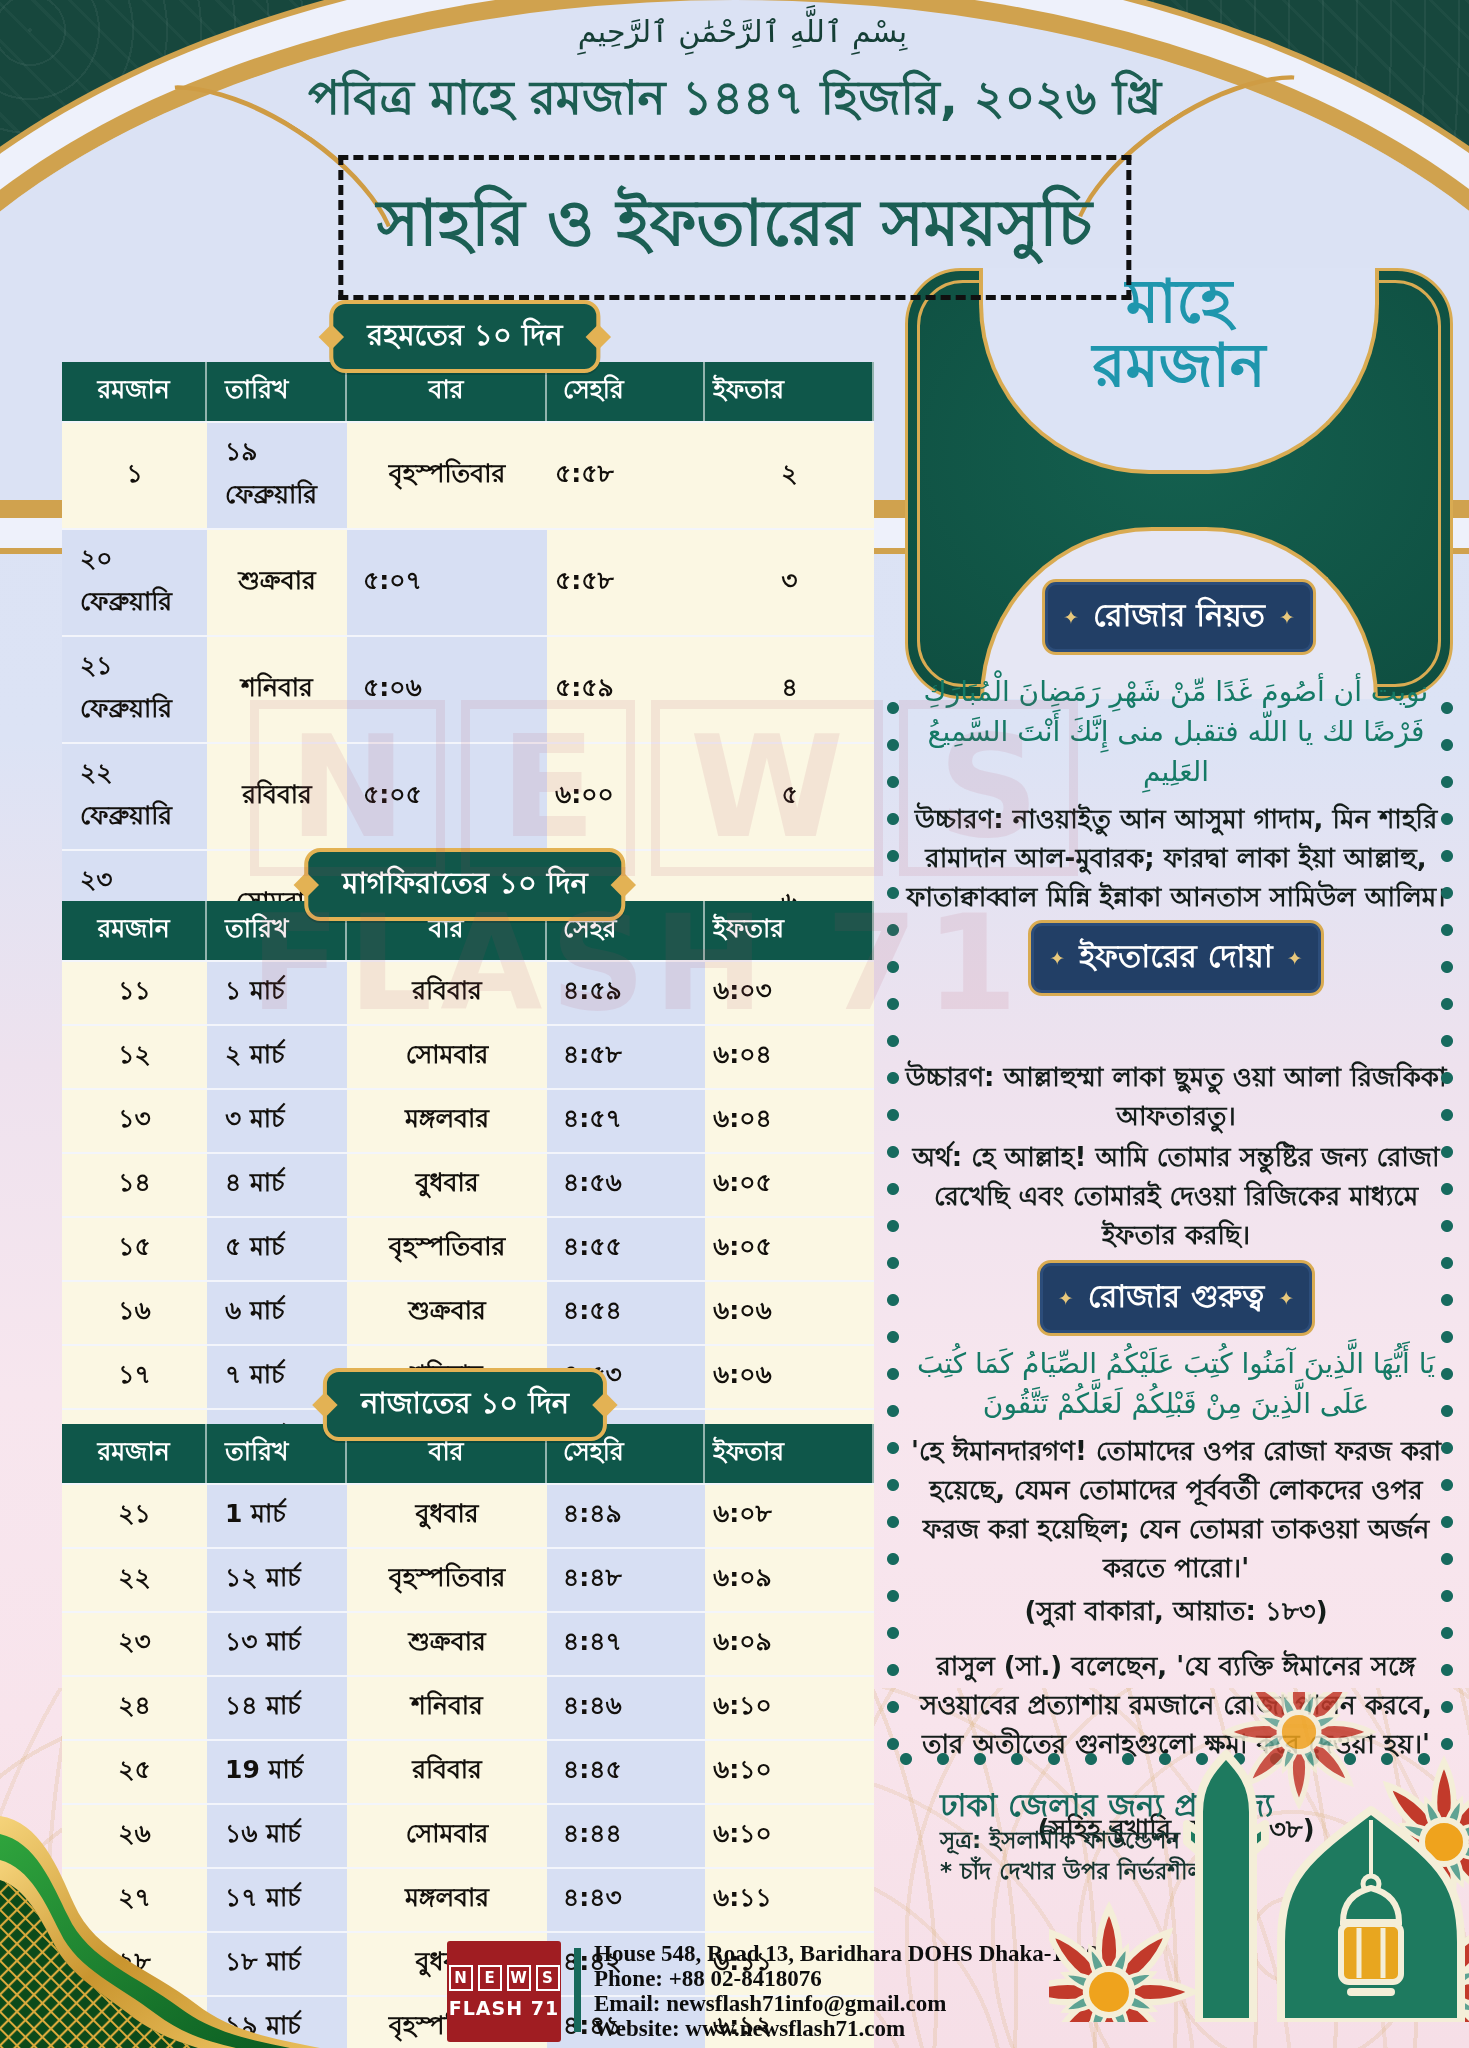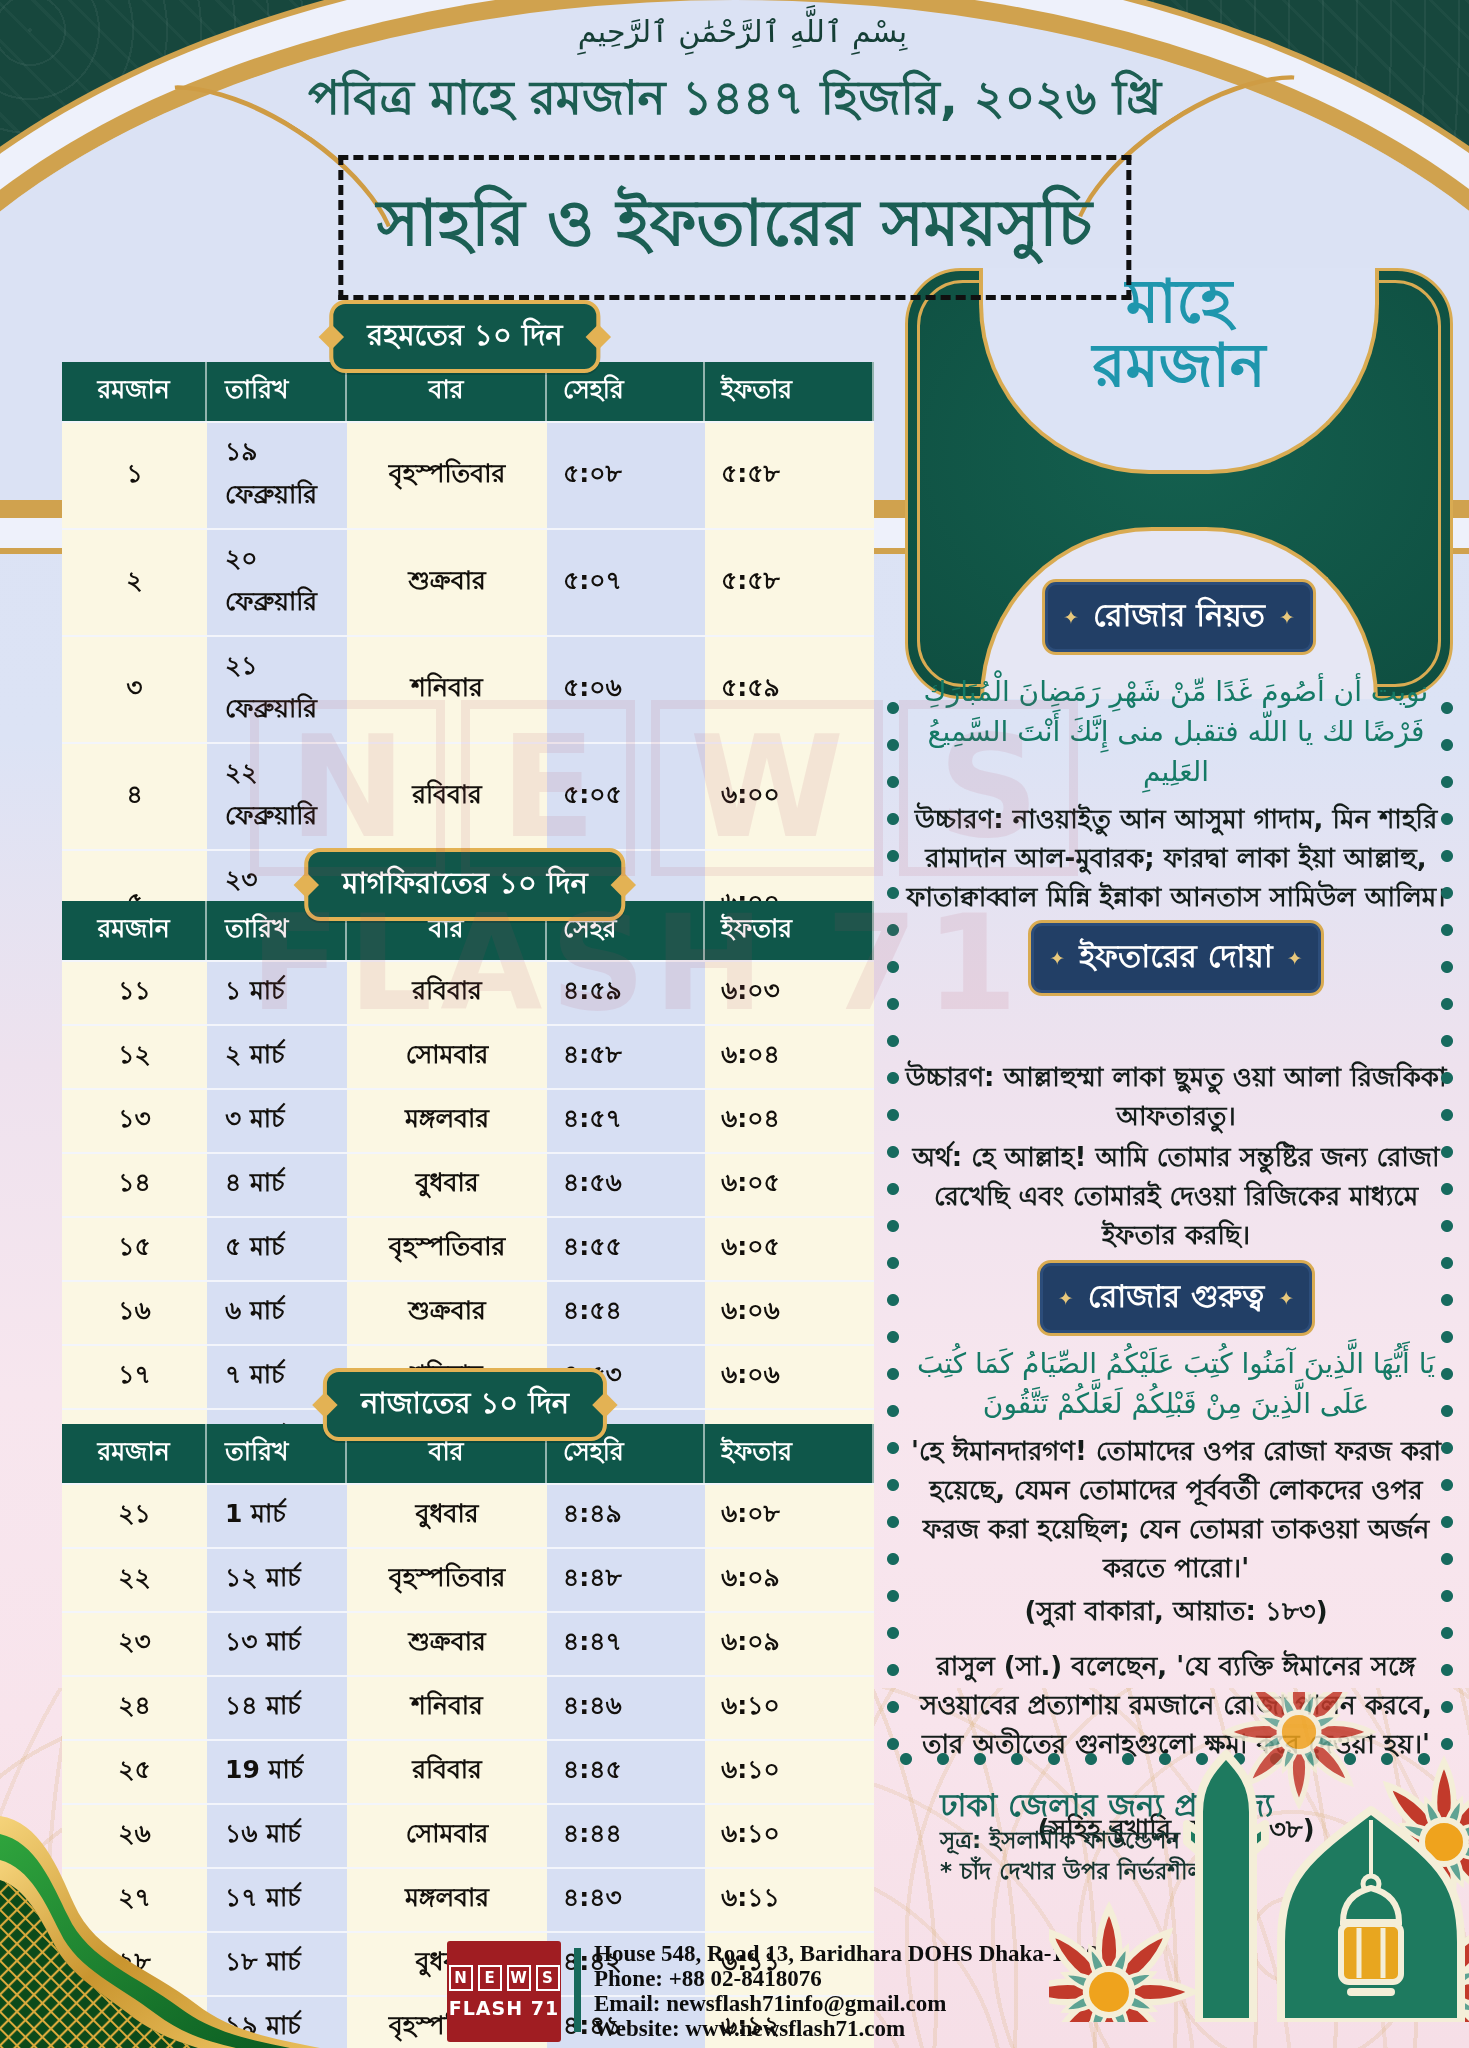--- a/index.html
+++ b/index.html
@@ -37,21 +37,21 @@
   .rtable{position:absolute;left:62px;width:812px;display:grid;z-index:3;
      grid-template-columns:145px 140px 200px 158px 169px;}
   .rtable .th{background:#0f574a;color:#fff;font-size:25px;font-weight:700;
      padding:8px 0;border-right:2px solid rgba(255,255,255,.55);display:flex;align-items:center;}
   .rtable .td{font-size:25px;font-weight:600;color:#13100c;padding:9px 0 10px 0;
      border-top:2px solid #f3f5fb;display:flex;align-items:center;}
   .rtable .c0{justify-content:center;background:#fbf7e3;}
   .rtable .c1{padding-left:18px;background:#d7dff3;}
   .rtable .c2{justify-content:center;background:#fbf7e3;}
   .rtable .c3{padding-left:16px;background:#d7dff3;}
-  .rtable .c4{padding-left:16px;background:#fbf7e3;}
+  .rtable .c4{padding-left:8px;background:#fbf7e3;}
   .rtable .th.c0,.rtable .th.c1,.rtable .th.c2,.rtable .th.c3,.rtable .th.c4{background:#0f574a;}
   .rtable .th.c1,.rtable .th.c3,.rtable .th.c4{justify-content:flex-start;}
   
   .panel{position:absolute;left:905px;top:268px;width:542px;height:425px;border-radius:56px;z-index:3;
      background:radial-gradient(130% 130% at 50% 42%,#14604f 0%,#0f4f41 55%,#0b4237 100%);
      border:3px solid #d9ab52;}
   .panel::after{content:'';position:absolute;inset:9px;border:3px solid #d9ab52;border-radius:46px;pointer-events:none;}
   .panel .top-blob{position:absolute;top:-3px;left:50%;transform:translateX(-50%);width:392px;height:200px;
      background:#dce3f5;border:4px solid #d9ab52;border-top:none;border-radius:0 0 170px 170px;
      display:flex;flex-direction:column;align-items:center;justify-content:flex-start;padding-top:2px;z-index:2;}
@@ -124,21 +124,20 @@
   <div class="tbadge" style="top:300px">রহমতের ১০ দিন</div>
   <div class="rtable" style="top:362px">
       <div class="th c0">রমজান</div>
       <div class="th c1">তারিখ</div>
       <div class="th c2">বার</div>
       <div class="th c3">সেহরি</div>
       <div class="th c4">ইফতার</div>
       <div class="td c0">১</div>
       <div class="td c1">১৯ ফেব্রুয়ারি</div>
       <div class="td c2">বৃহস্পতিবার</div>
-      <div class="td c3">৫:০৮</div>
       <div class="td c4">৫:৫৮</div>
       <div class="td c0">২</div>
       <div class="td c1">২০ ফেব্রুয়ারি</div>
       <div class="td c2">শুক্রবার</div>
       <div class="td c3">৫:০৭</div>
       <div class="td c4">৫:৫৮</div>
       <div class="td c0">৩</div>
       <div class="td c1">২১ ফেব্রুয়ারি</div>
       <div class="td c2">শনিবার</div>
       <div class="td c3">৫:০৬</div>

